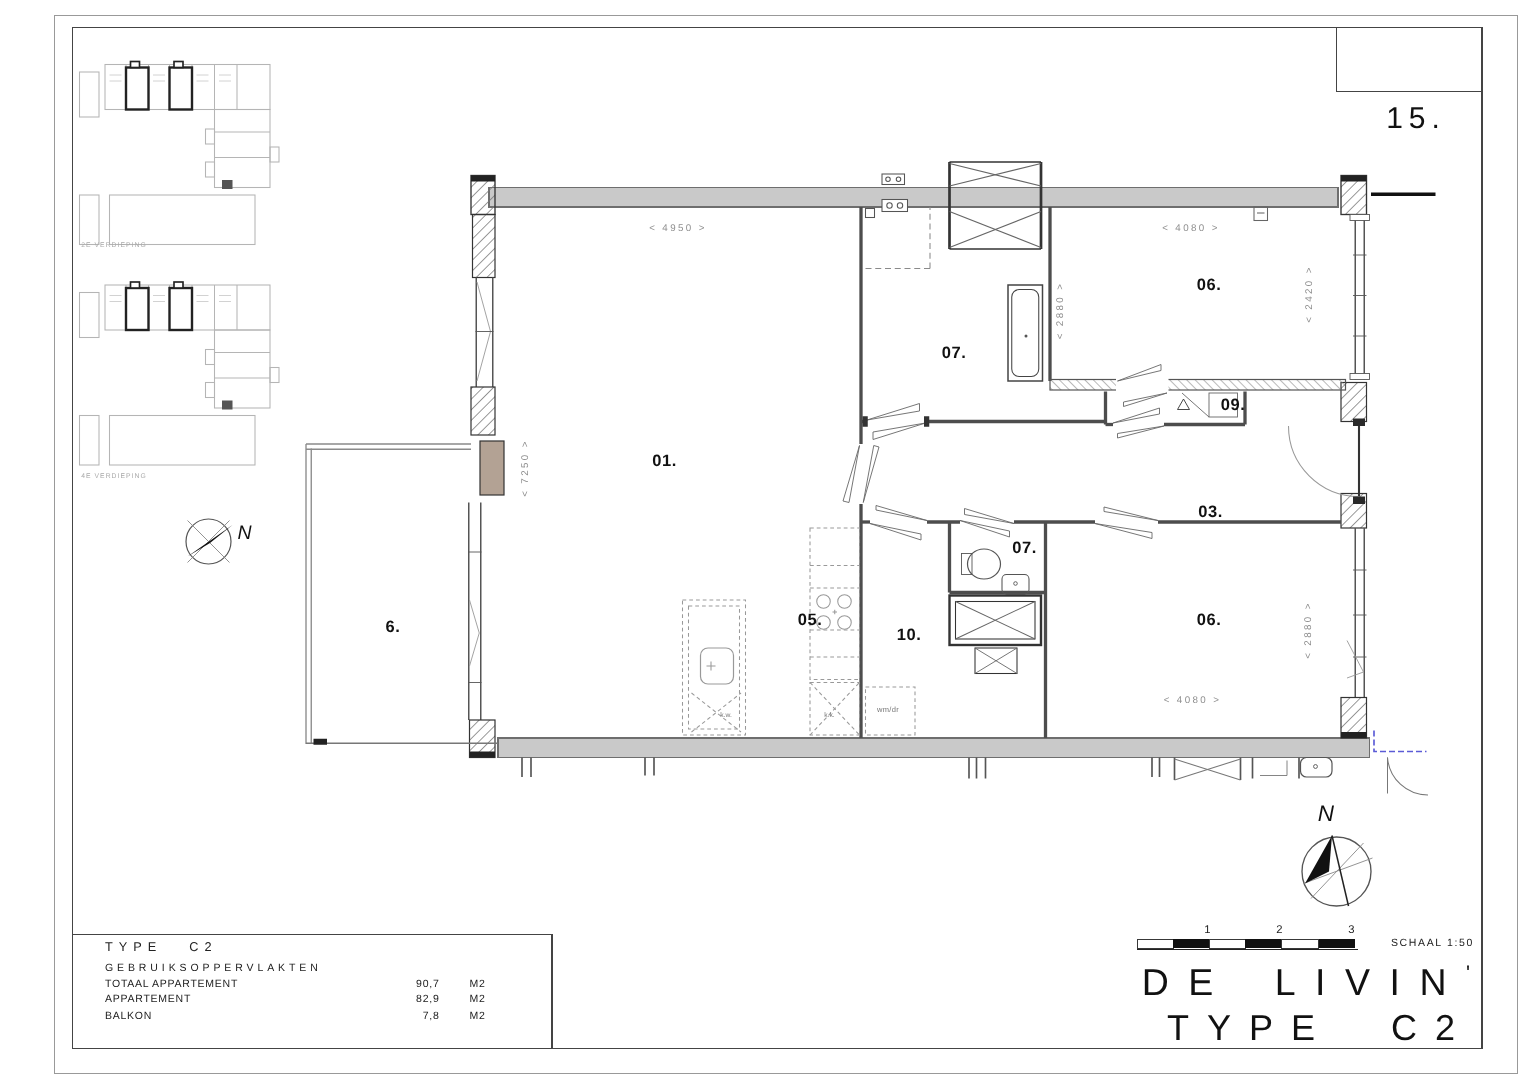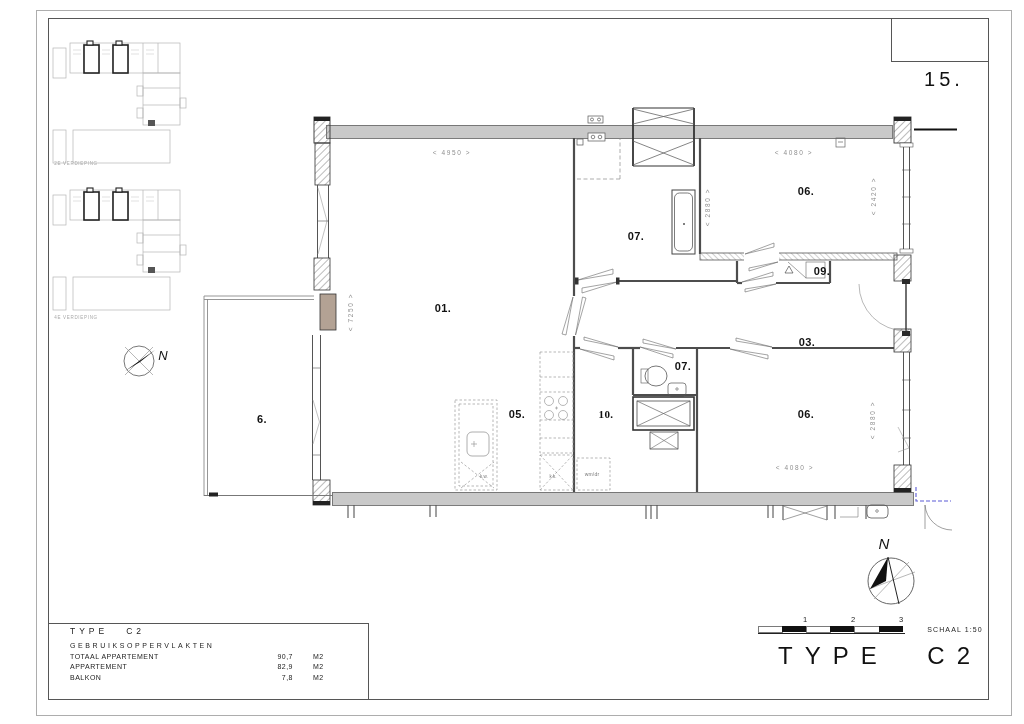--- a/index.html
+++ b/index.html
@@ -321,47 +321,48 @@
 <div class="lbl" id="pageno" style="left:944px;top:43px;margin-top:36px;">15.</div>
 
 <div class="lbl caption" style="left:76px;top:164px;">2E VERDIEPING</div>
 <div class="lbl caption" style="left:76px;top:318px;">4E VERDIEPING</div>
 
 <div class="lbl north nL" style="left:163px;top:355px;">N</div>
 <div class="lbl north nR" style="left:884px;top:543px;">N</div>
 
 <div class="lbl room" style="left:807px;top:322px;margin-top:20px;">03.</div>
 <div class="lbl room" style="left:443px;top:308px;">01.</div>
-<div class="lbl room" style="left:517px;top:414px;">05.</div>
+<div class="lbl room" style="left:540px;top:414px;">05.</div>
 <div class="lbl room" style="left:806px;top:191px;">06.</div>
 <div class="lbl room" style="left:806px;top:414px;">06.</div>
 <div class="lbl room" style="left:636px;top:236px;">07.</div>
 <div class="lbl room" style="left:683px;top:366px;">07.</div>
 <div class="lbl room" style="left:806px;top:271px;margin-left:16px;">09.</div>
-<div class="lbl room" style="left:606px;top:414px;font-family:Liberation Serif, serif;">10.</div>
+<div class="lbl room" style="left:606px;top:424px;">10.</div>
 <div class="lbl room" style="left:262px;top:419px;">6.</div>
 
 <div class="lbl dim" style="left:452px;top:153px;">&lt; 4950 &gt;</div>
 <div class="lbl dim v" style="left:351px;top:312px;">&lt; 7250 &gt;</div>
 <div class="lbl dim" style="left:794px;top:153px;">&lt; 4080 &gt;</div>
 <div class="lbl dim v" style="left:708px;top:207px;">&lt; 2880 &gt;</div>
 <div class="lbl dim v" style="left:874px;top:196px;">&lt; 2420 &gt;</div>
 <div class="lbl dim" style="left:795px;top:468px;">&lt; 4080 &gt;</div>
 <div class="lbl dim v" style="left:873px;top:420px;">&lt; 2880 &gt;</div>
 
 <div class="lbl tiny" style="left:592px;top:474px;">wm/dr</div>
 <div class="lbl teeny" style="left:553px;top:477px;">k.k.</div>
 <div class="lbl teeny" style="left:484px;top:477px;">k.w.</div>
 
 <div class="lbl stick" style="left:805px;top:620px;">1</div>
 <div class="lbl stick" style="left:853px;top:620px;">2</div>
 <div class="lbl stick" style="left:901px;top:620px;">3</div>
 <div class="lbl" id="schaal" style="left:955px;top:629px;">SCHAAL 1:50</div>
 
 <div id="titleblock">
+  <div class="tb-line1"><span>DE LIVIN</span><span class="tb-apos">'</span></div>
   <div class="tb-line2">TYPE C2</div>
 </div>
 
 <div id="areatable">
   <div class="at-type">
     <span>TYPE</span><span class="tv">C2</span>
   </div>
   <div class="at-header">GEBRUIKSOPPERVLAKTEN</div>
   <div class="at-row">
     <span class="at-label">TOTAAL APPARTEMENT</span>

